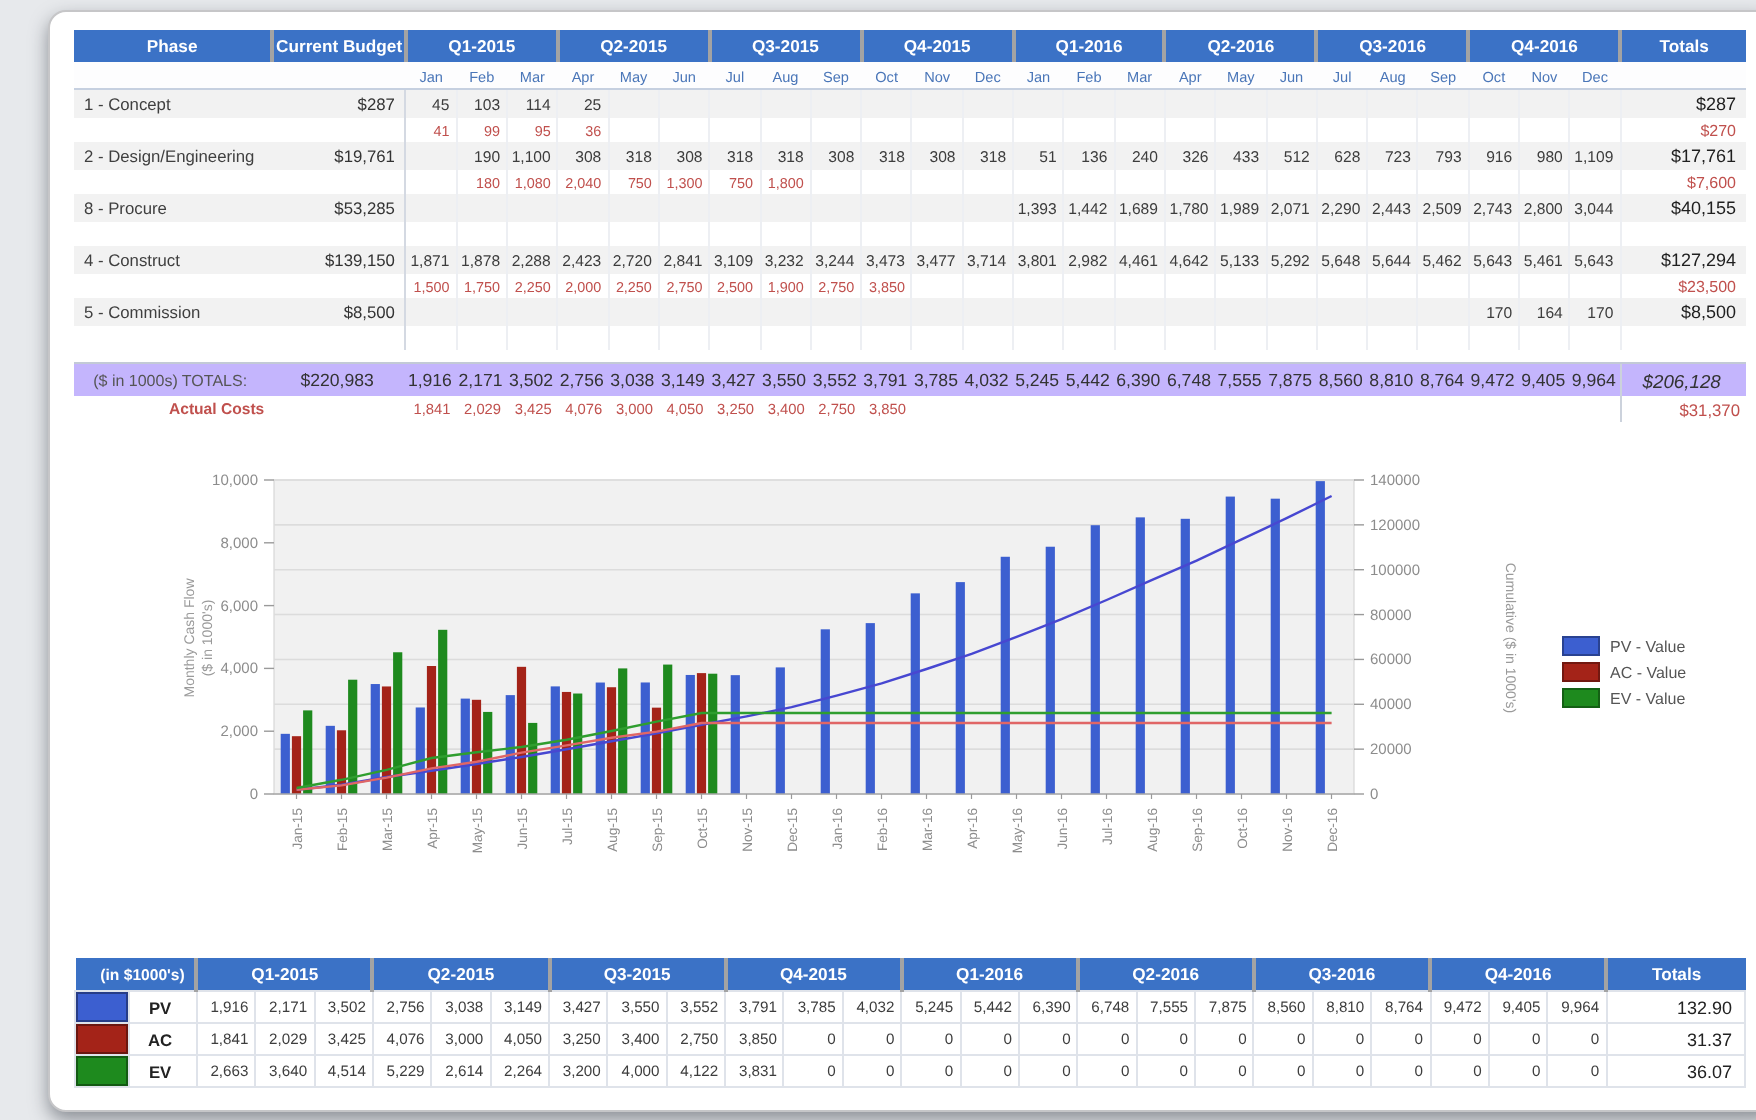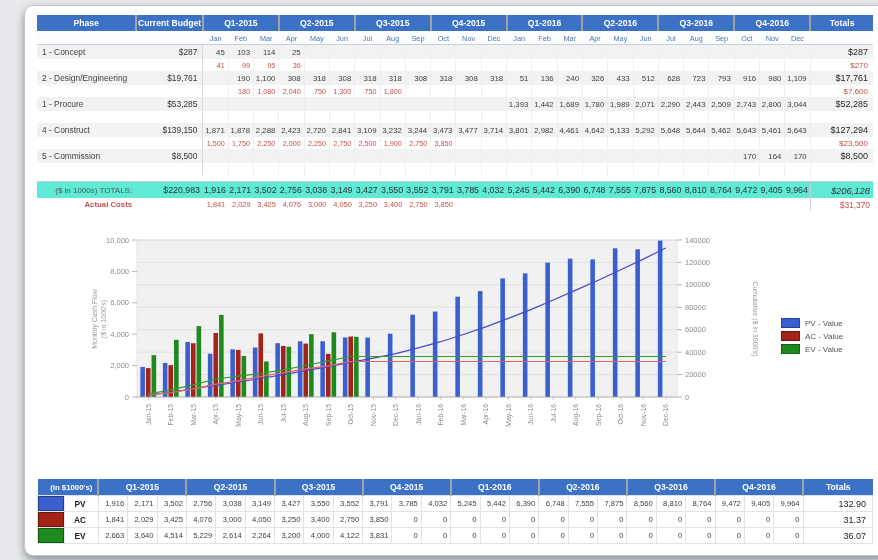--- a/index.html
+++ b/index.html
@@ -22,22 +22,22 @@
   .tt td.num{font-size:7.8px;color:#3d3d3d;text-align:right;padding:1px 3px 1px 0;height:12px;
              border-right:1px solid #edeff3;}
   .tt tr.planned td{background:#f2f2f2;}
   .tt tr.actualr td{background:#fff;}
   .tt tr.actualr td.num{color:#c0504d;font-size:7.2px;height:10px;}
   .tt td.pname{font-size:8.4px;color:#3f3f3f;text-align:left;padding:1px 0 1px 5px;background:inherit;}
   .tt td.budget{font-size:8.4px;color:#333;text-align:right;padding-right:5px;border-right:1px solid #d4d9e2;}
   .tt td.ptotal{font-size:9px;color:#1f1f1f;text-align:right;padding-right:5px;border-left:1px solid #ccd2dc;}
   .tt tr.actualr td.ptotal{color:#c0504d;font-size:8px;}
   .tt tr.spacer td{height:4px;background:#fff;border:none;}
-  .tt tr.trow td{background:#5eead4;border-top:1px solid #c3cad6;font-size:8.8px;color:#333;height:14px;
-                 text-align:right;padding-right:3px;}
+  .tt tr.trow td{background:#c4b5fd;border-top:1px solid #c3cad6;font-size:8.8px;color:#333;height:14px;
+                 text-align:center;padding-right:3px;}
   .tt tr.trow td.tlabel{font-size:8px;color:#555;padding-right:4px;}
   .tt tr.trow td.ptotal{font-size:9.4px;font-style:italic;}
   .tt tr.arow td{background:#fff;color:#c0504d;font-size:7.4px;text-align:right;height:11px;padding-right:3px;}
   .tt tr.arow td.albl{font-size:7.8px;padding-right:4px;font-weight:bold;}
   .tt tr.arow td.ptotal{font-size:8.4px;color:#c0504d;}
 
   
   .chart{position:relative;height:262px;margin-top:4px;}
   .legend{position:absolute;left:744px;top:100px;}
   .litem{display:flex;align-items:flex-end;margin:3px 0;font-size:8px;color:#555;white-space:nowrap;}
@@ -244,21 +244,21 @@
             <td class="num"></td>
             <td class="num"></td>
             <td class="num"></td>
             <td class="num"></td>
             <td class="num"></td>
             <td class="num"></td>
             <td class="num"></td>
             <td class="ptotal">$7,600</td>
           </tr>
           <tr class="planned">
-            <td class="pname">1 - Procure</td>
+            <td class="pname">8 - Procure</td>
             <td class="budget">$53,285</td>
             <td class="num"></td>
             <td class="num"></td>
             <td class="num"></td>
             <td class="num"></td>
             <td class="num"></td>
             <td class="num"></td>
             <td class="num"></td>
             <td class="num"></td>
             <td class="num"></td>
@@ -270,21 +270,21 @@
             <td class="num">1,689</td>
             <td class="num">1,780</td>
             <td class="num">1,989</td>
             <td class="num">2,071</td>
             <td class="num">2,290</td>
             <td class="num">2,443</td>
             <td class="num">2,509</td>
             <td class="num">2,743</td>
             <td class="num">2,800</td>
             <td class="num">3,044</td>
-            <td class="ptotal">$52,285</td>
+            <td class="ptotal">$40,155</td>
           </tr>
           <tr class="actualr">
             <td class="pname"></td>
             <td class="budget"></td>
             <td class="num"></td>
             <td class="num"></td>
             <td class="num"></td>
             <td class="num"></td>
             <td class="num"></td>
             <td class="num"></td>

